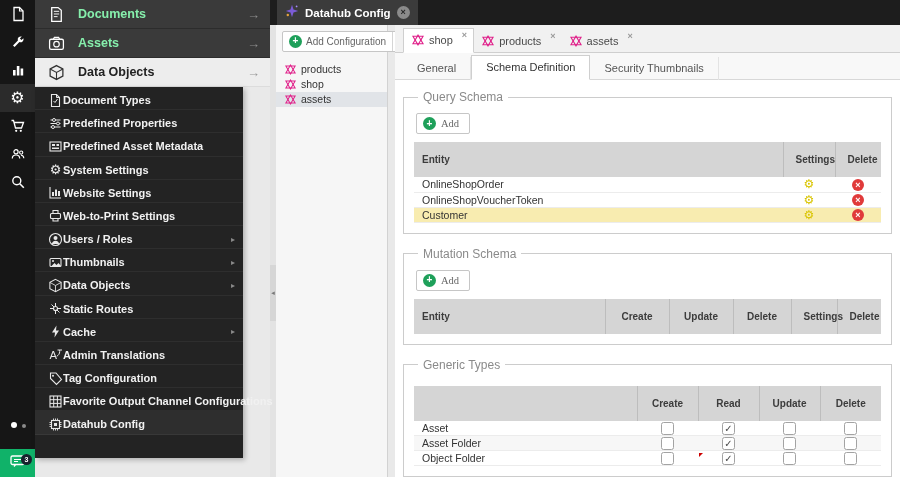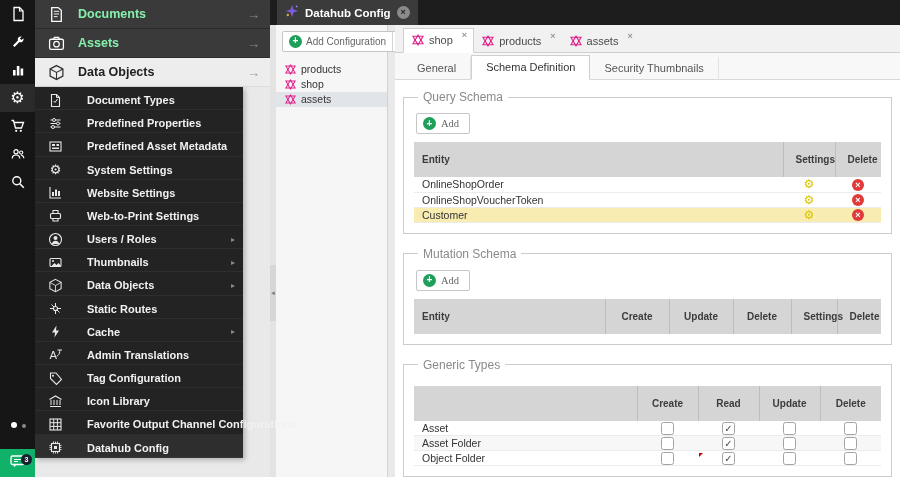--- a/index.html
+++ b/index.html
@@ -79,21 +79,21 @@
   .nav-header { height:29px; background:#3a3a3a; display:flex; align-items:center; gap:13px; padding:0 10px 0 13px; border-bottom:1px solid #2c2c2c; cursor:pointer; }
   .nav-header-label { color:#86efac; font-size:12.5px; font-weight:bold; flex:1; }
   .nav-arrow { color:#8d8d8d; font-size:13px; }
   .nav-header.light { background:#ededed; border-bottom:1px solid #dcdcdc; }
   .nav-header.light .nav-header-label { color:#222; }
   .nav-header.light .nav-arrow { color:#999; }
   .nav-header svg { display:block; }
 
   
   .settings-menu { left:35px; top:87px; width:208px; height:371px; background:#232323; z-index:6; box-shadow:2px 2px 5px rgba(0,0,0,0.25); }
-  .menu-item { height:23.18px; display:flex; align-items:center; gap:24px; padding:4px 8px 0 13px; border-bottom:1px solid rgba(255,255,255,0.05); cursor:pointer; }
+  .menu-item { height:23.18px; display:flex; align-items:center; gap:0; padding:4px 8px 0 13px; border-bottom:1px solid rgba(255,255,255,0.05); cursor:pointer; }
   .menu-item:last-child { background:#2e2e2e; }
   .menu-item-label { color:#f1f1f1; font-size:11px; font-weight:600; flex:1; white-space:nowrap; }
   .menu-item svg { display:block; flex:none; }
   .sub-arrow { color:#8a8a8a; font-size:8px; display:none; }
   .menu-item.has-sub .sub-arrow { display:block; }
   .mi-gear { font-size:13px; color:#eee; line-height:1; width:15px; text-align:center; }
 </style>
 </head>
 <body>
 
@@ -550,30 +550,20 @@
           <path d="M8 2H2.5v5.5L8.5 13.5 13.5 8.5z" fill="none" stroke="#e8e8e8" stroke-width="1.1"></path>
           <circle cx="5" cy="4.8" r="1" fill="#e8e8e8"></circle>
         </svg>
       </span>
     <span class="menu-item-label">Tag Configuration</span>
 
   </div>
   <div class="menu-item">
     <span>
         <svg width="15" height="15" viewBox="0 0 15 15">
-          <path d="M1.5 5.5L7.5 2l6 3.5" fill="none" stroke="#e8e8e8" stroke-width="1.1"></path>
-          <path d="M3 6v5M6 6v5M9 6v5M12 6v5M2 12.5h11" stroke="#e8e8e8" stroke-width="1"></path>
-        </svg>
-      </span>
-    <span class="menu-item-label">Icon Library</span>
-
-  </div>
-  <div class="menu-item">
-    <span>
-        <svg width="15" height="15" viewBox="0 0 15 15">
           <rect x="2" y="2" width="11" height="11" fill="none" stroke="#e8e8e8" stroke-width="1.1"></rect>
           <path d="M2 5.7h11M2 9.4h11M5.7 2v11M9.4 2v11" stroke="#e8e8e8" stroke-width="1"></path>
         </svg>
       </span>
     <span class="menu-item-label">Favorite Output Channel Configurations</span>
 
   </div>
   <div class="menu-item">
     <span>
         <svg width="15" height="15" viewBox="0 0 15 15">

